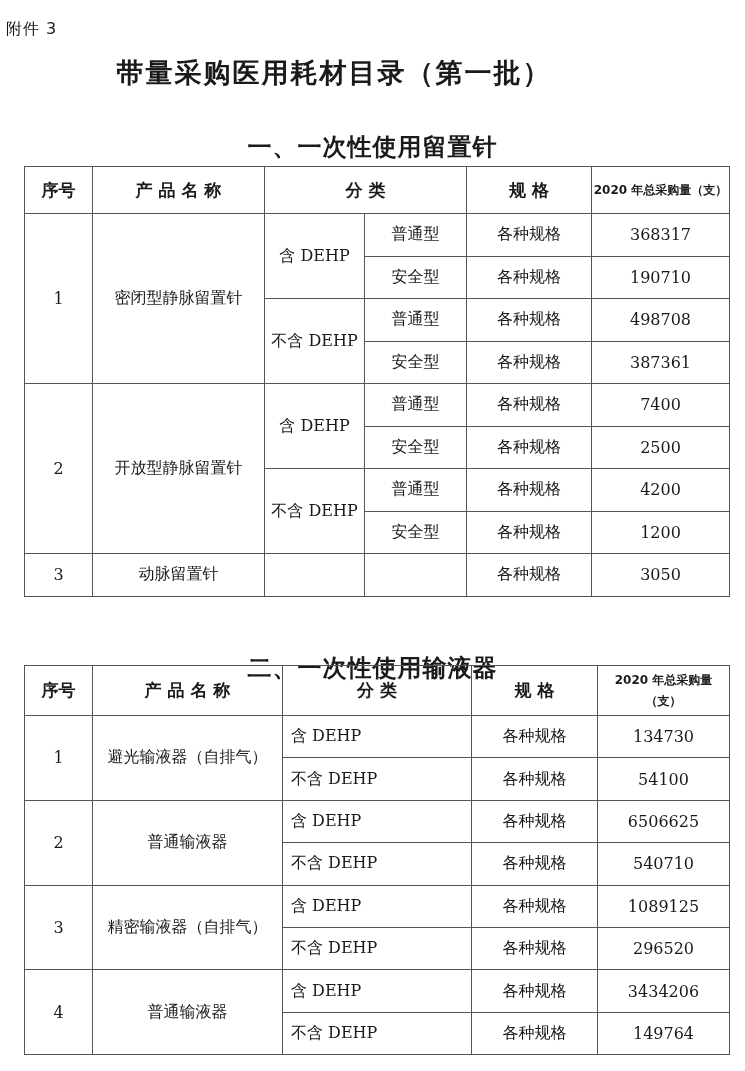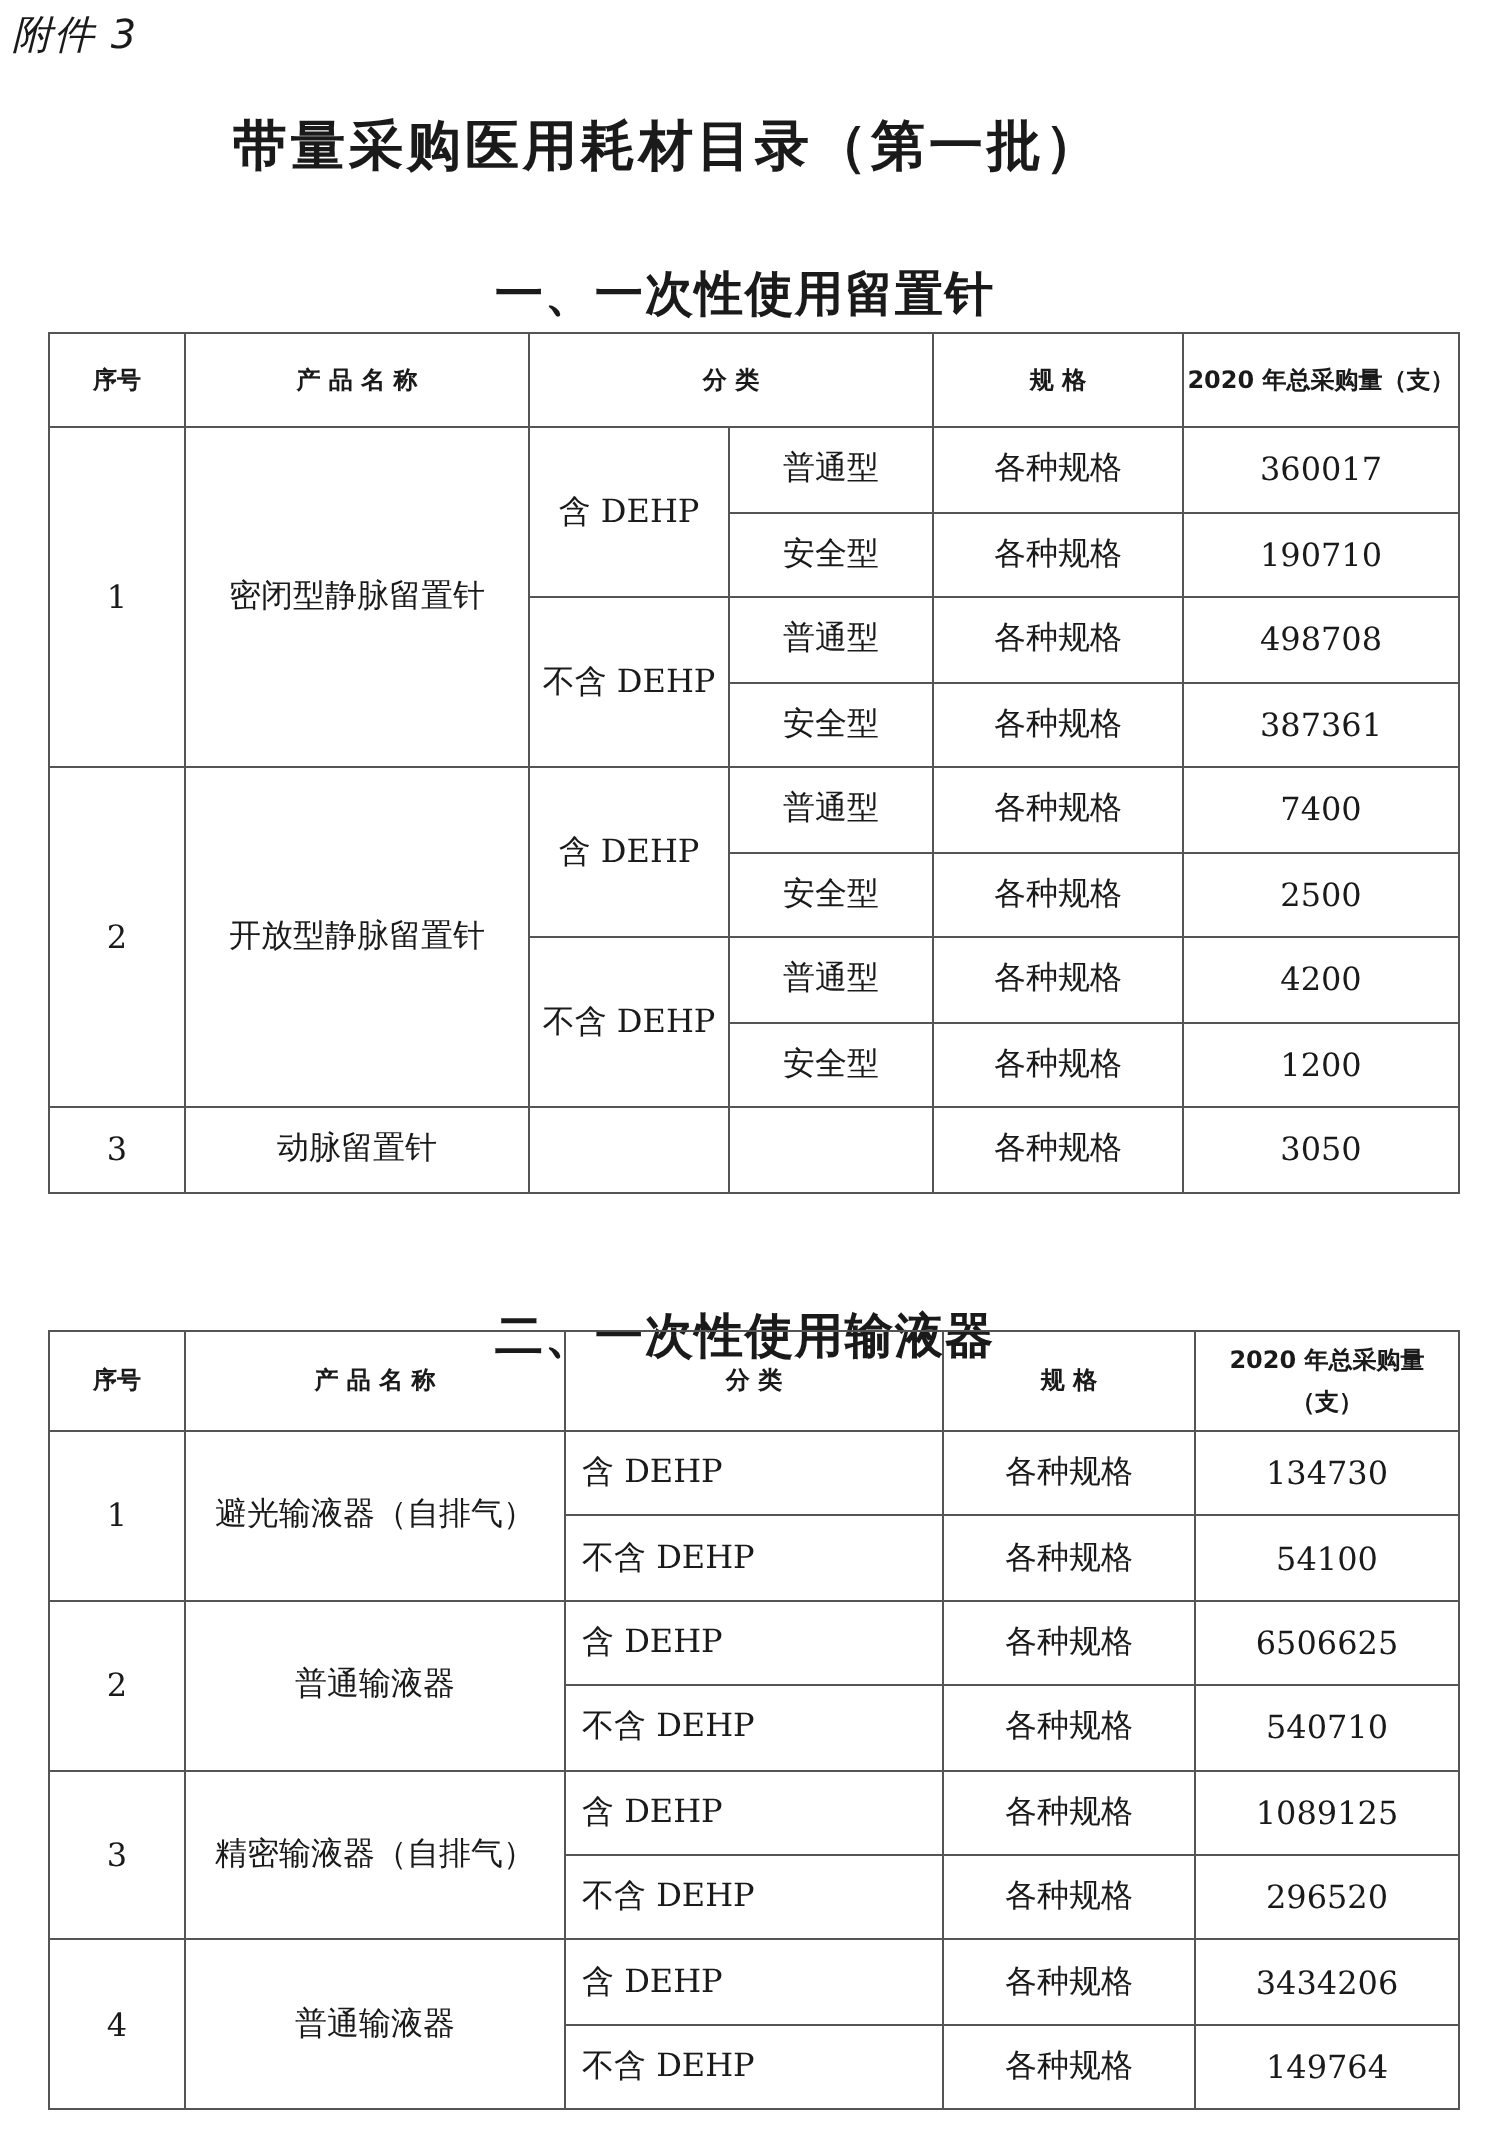--- a/index.html
+++ b/index.html
@@ -2,23 +2,23 @@
 <html><head>
   <meta charset="utf-8">
   <style>
     html, body { margin: 0; padding: 0; background: #ffffff; }
     body {
       width: 745px; height: 1071px; position: relative; overflow: hidden;
       font-family: "DejaVu Serif", "Liberation Serif", serif;
       color: #1a1a1a;
     }
     .attach {
-      position: absolute; left: 6px; top: 4px;
+      position: absolute; left: 6px; top: 19px;
       font-family: "DejaVu Sans", "Liberation Sans", sans-serif;
-      font-size: 20px; letter-spacing: 1px; font-style: italic;
+      font-size: 16px; letter-spacing: 1px;
     }
     .doc-title {
       position: absolute; left: 0; width: 668px; top: 55px; text-align: center;
       font-family: "DejaVu Sans", "Liberation Sans", sans-serif;
       font-size: 27px; font-weight: bold; letter-spacing: 2px;
     }
     .sec-title {
       position: absolute; left: 0; width: 745px; text-align: center;
       font-family: Liberation Mono, monospace;
       font-size: 24px; font-weight: bold; letter-spacing: 1px;
@@ -27,21 +27,21 @@
       position: absolute; left: 24px; width: 705px;
       border-collapse: collapse; table-layout: fixed;
     }
     table.grid td, table.grid th {
       border: 1.3px solid #555;
       text-align: center; vertical-align: middle;
       font-size: 16px; font-weight: normal; padding: 0;
     }
     table.grid th {
       font-family: "DejaVu Sans", "Liberation Sans", sans-serif;
-      font-weight: bold; font-size: 12px;
+      font-weight: bold; font-size: 17px;
     }
     table.grid th.qty { font-size: 12px; line-height: 21px; }
     table.grid td.left { text-align: left; padding-left: 8px; }
     #t1 { top: 166px; }
     #t1 tr.hdr { height: 47px; }
     #t1 tr.row { height: 42.5px; }
     #t2 { top: 665px; }
     #t2 tr.hdr { height: 50px; }
     #t2 tr.row { height: 42.4px; }
   </style>
@@ -70,21 +70,21 @@
     <th>规  格</th>
     <th class="qty">2020 年总采购量（支）</th>
   </tr>
 
   <tr class="row">
     <td rowspan="4">1</td>
     <td rowspan="4">密闭型静脉留置针</td>
     <td rowspan="2">含 DEHP</td>
     <td>普通型</td>
     <td>各种规格</td>
-    <td>360017</td>
+    <td>368317</td>
   </tr>
   <tr class="row">
     <td>安全型</td>
     <td>各种规格</td>
     <td>190710</td>
   </tr>
   <tr class="row">
     <td rowspan="2">不含 DEHP</td>
     <td>普通型</td>
     <td>各种规格</td>

